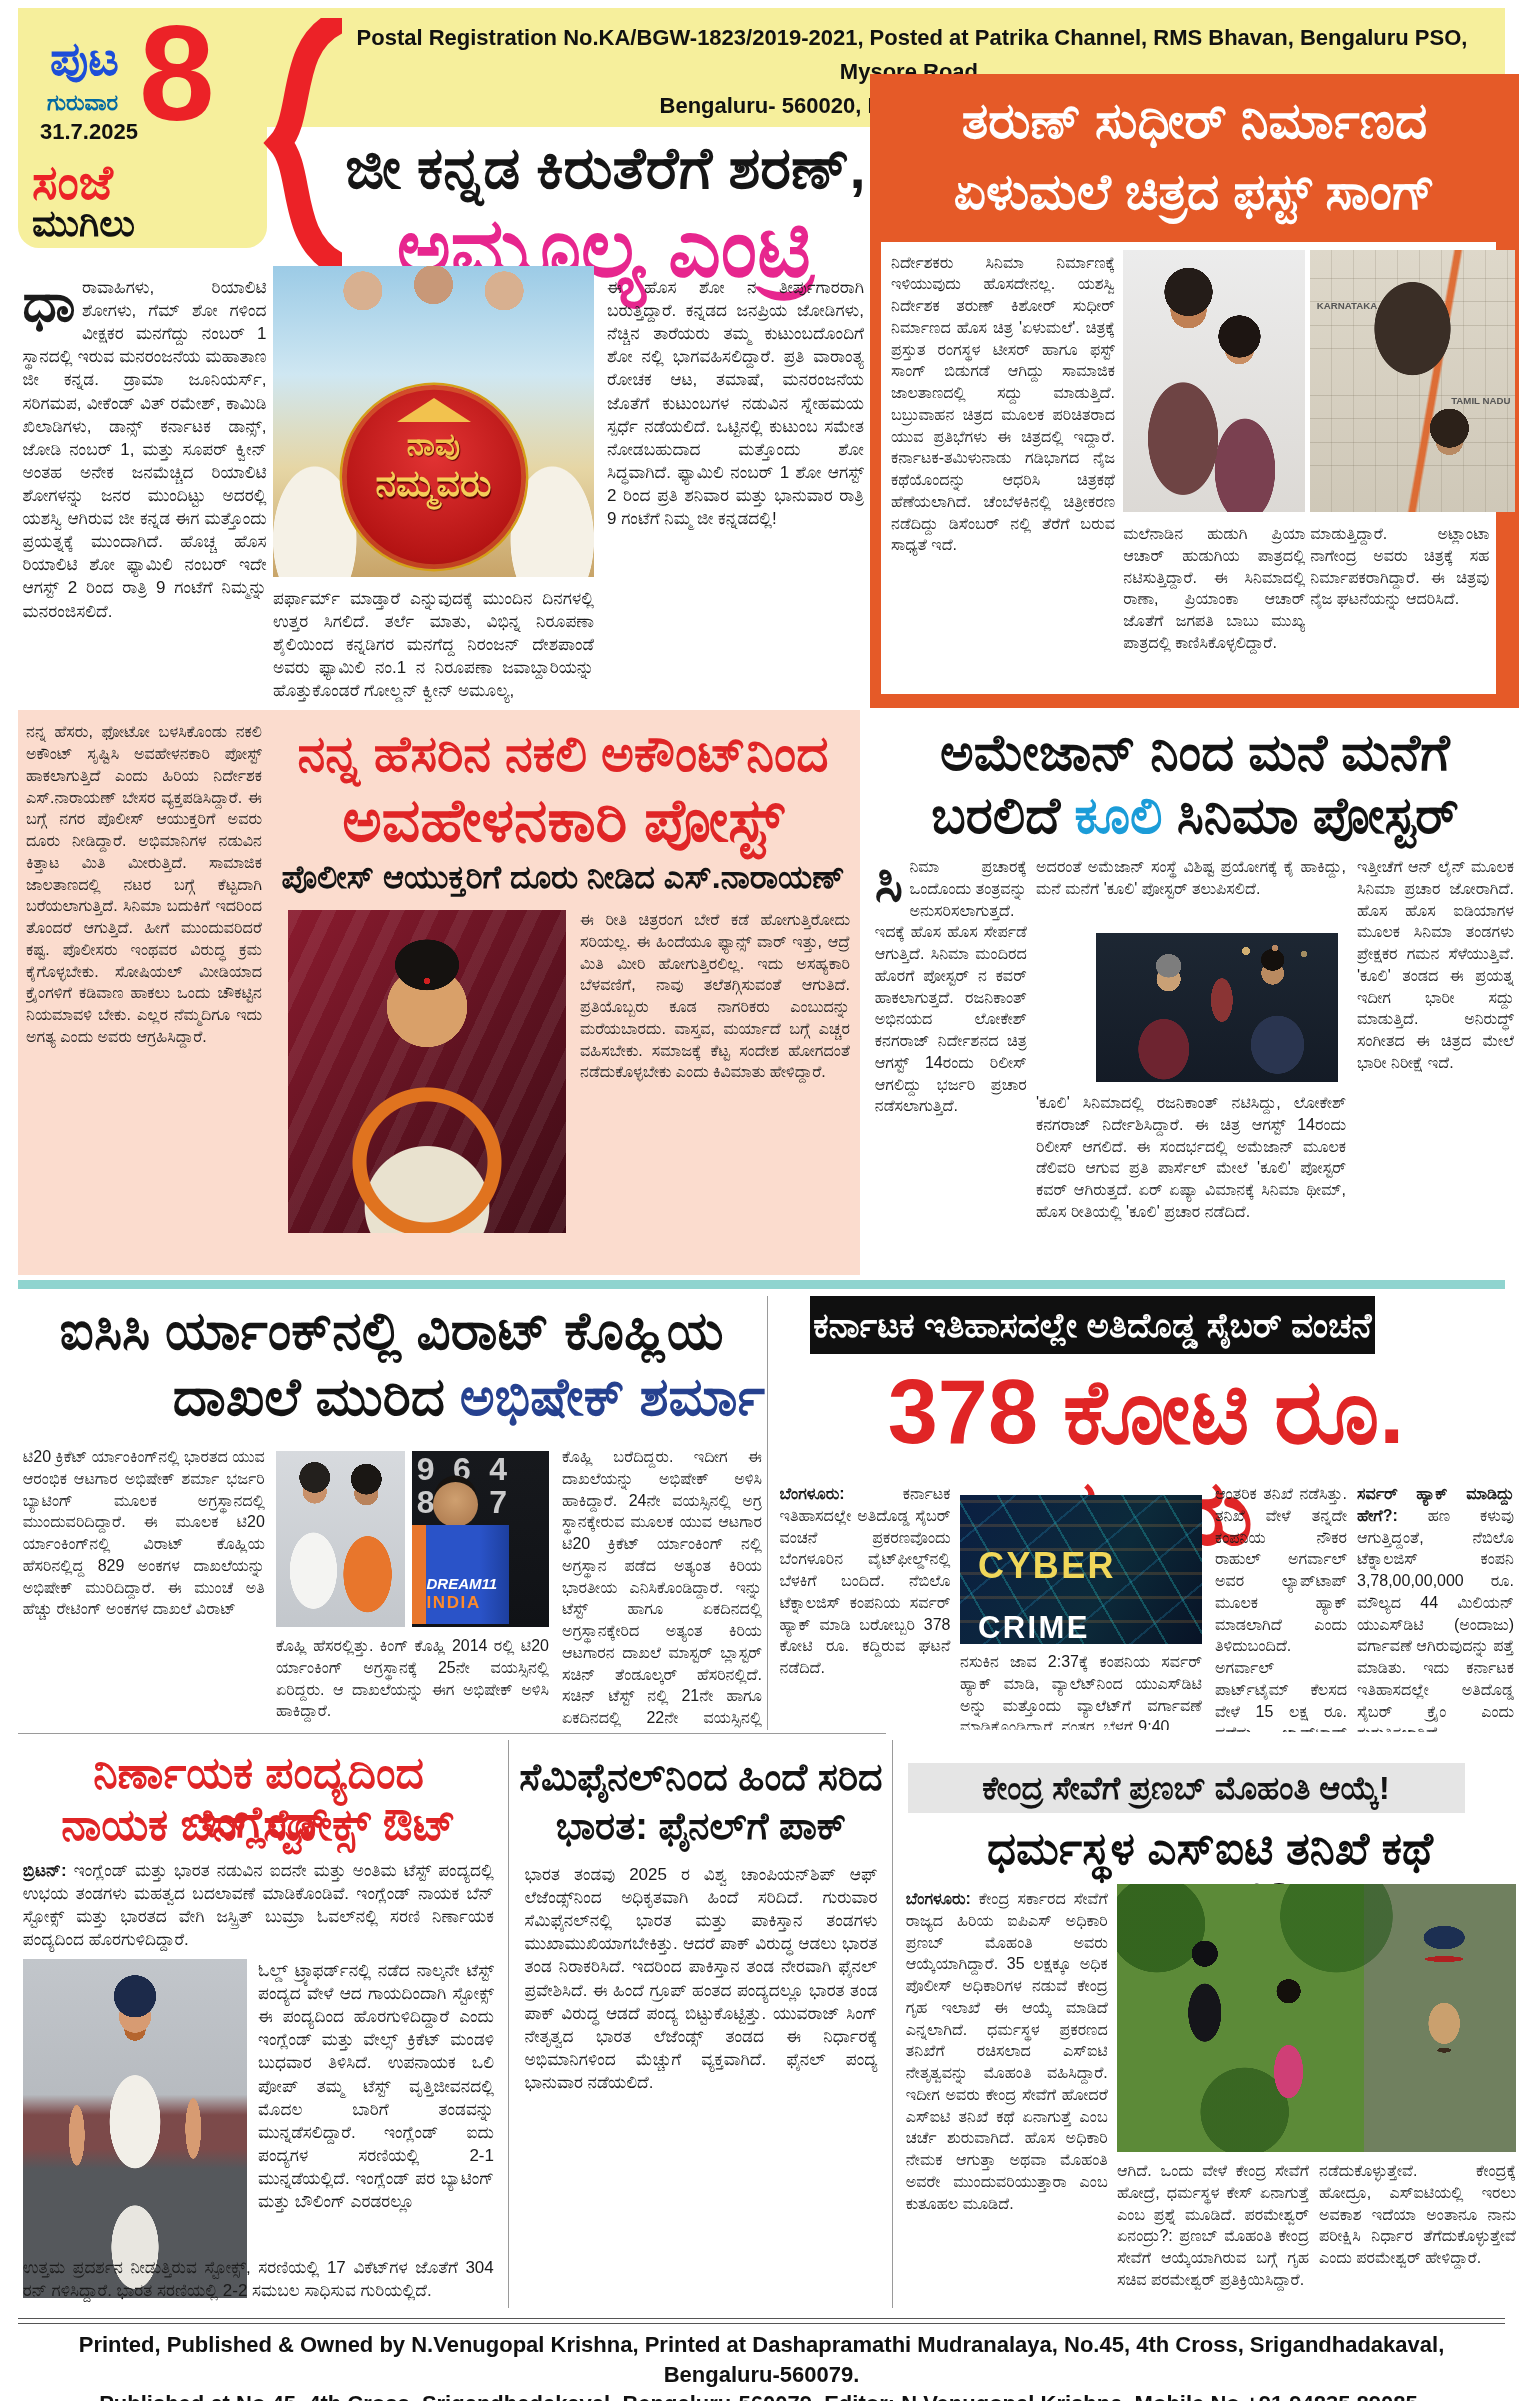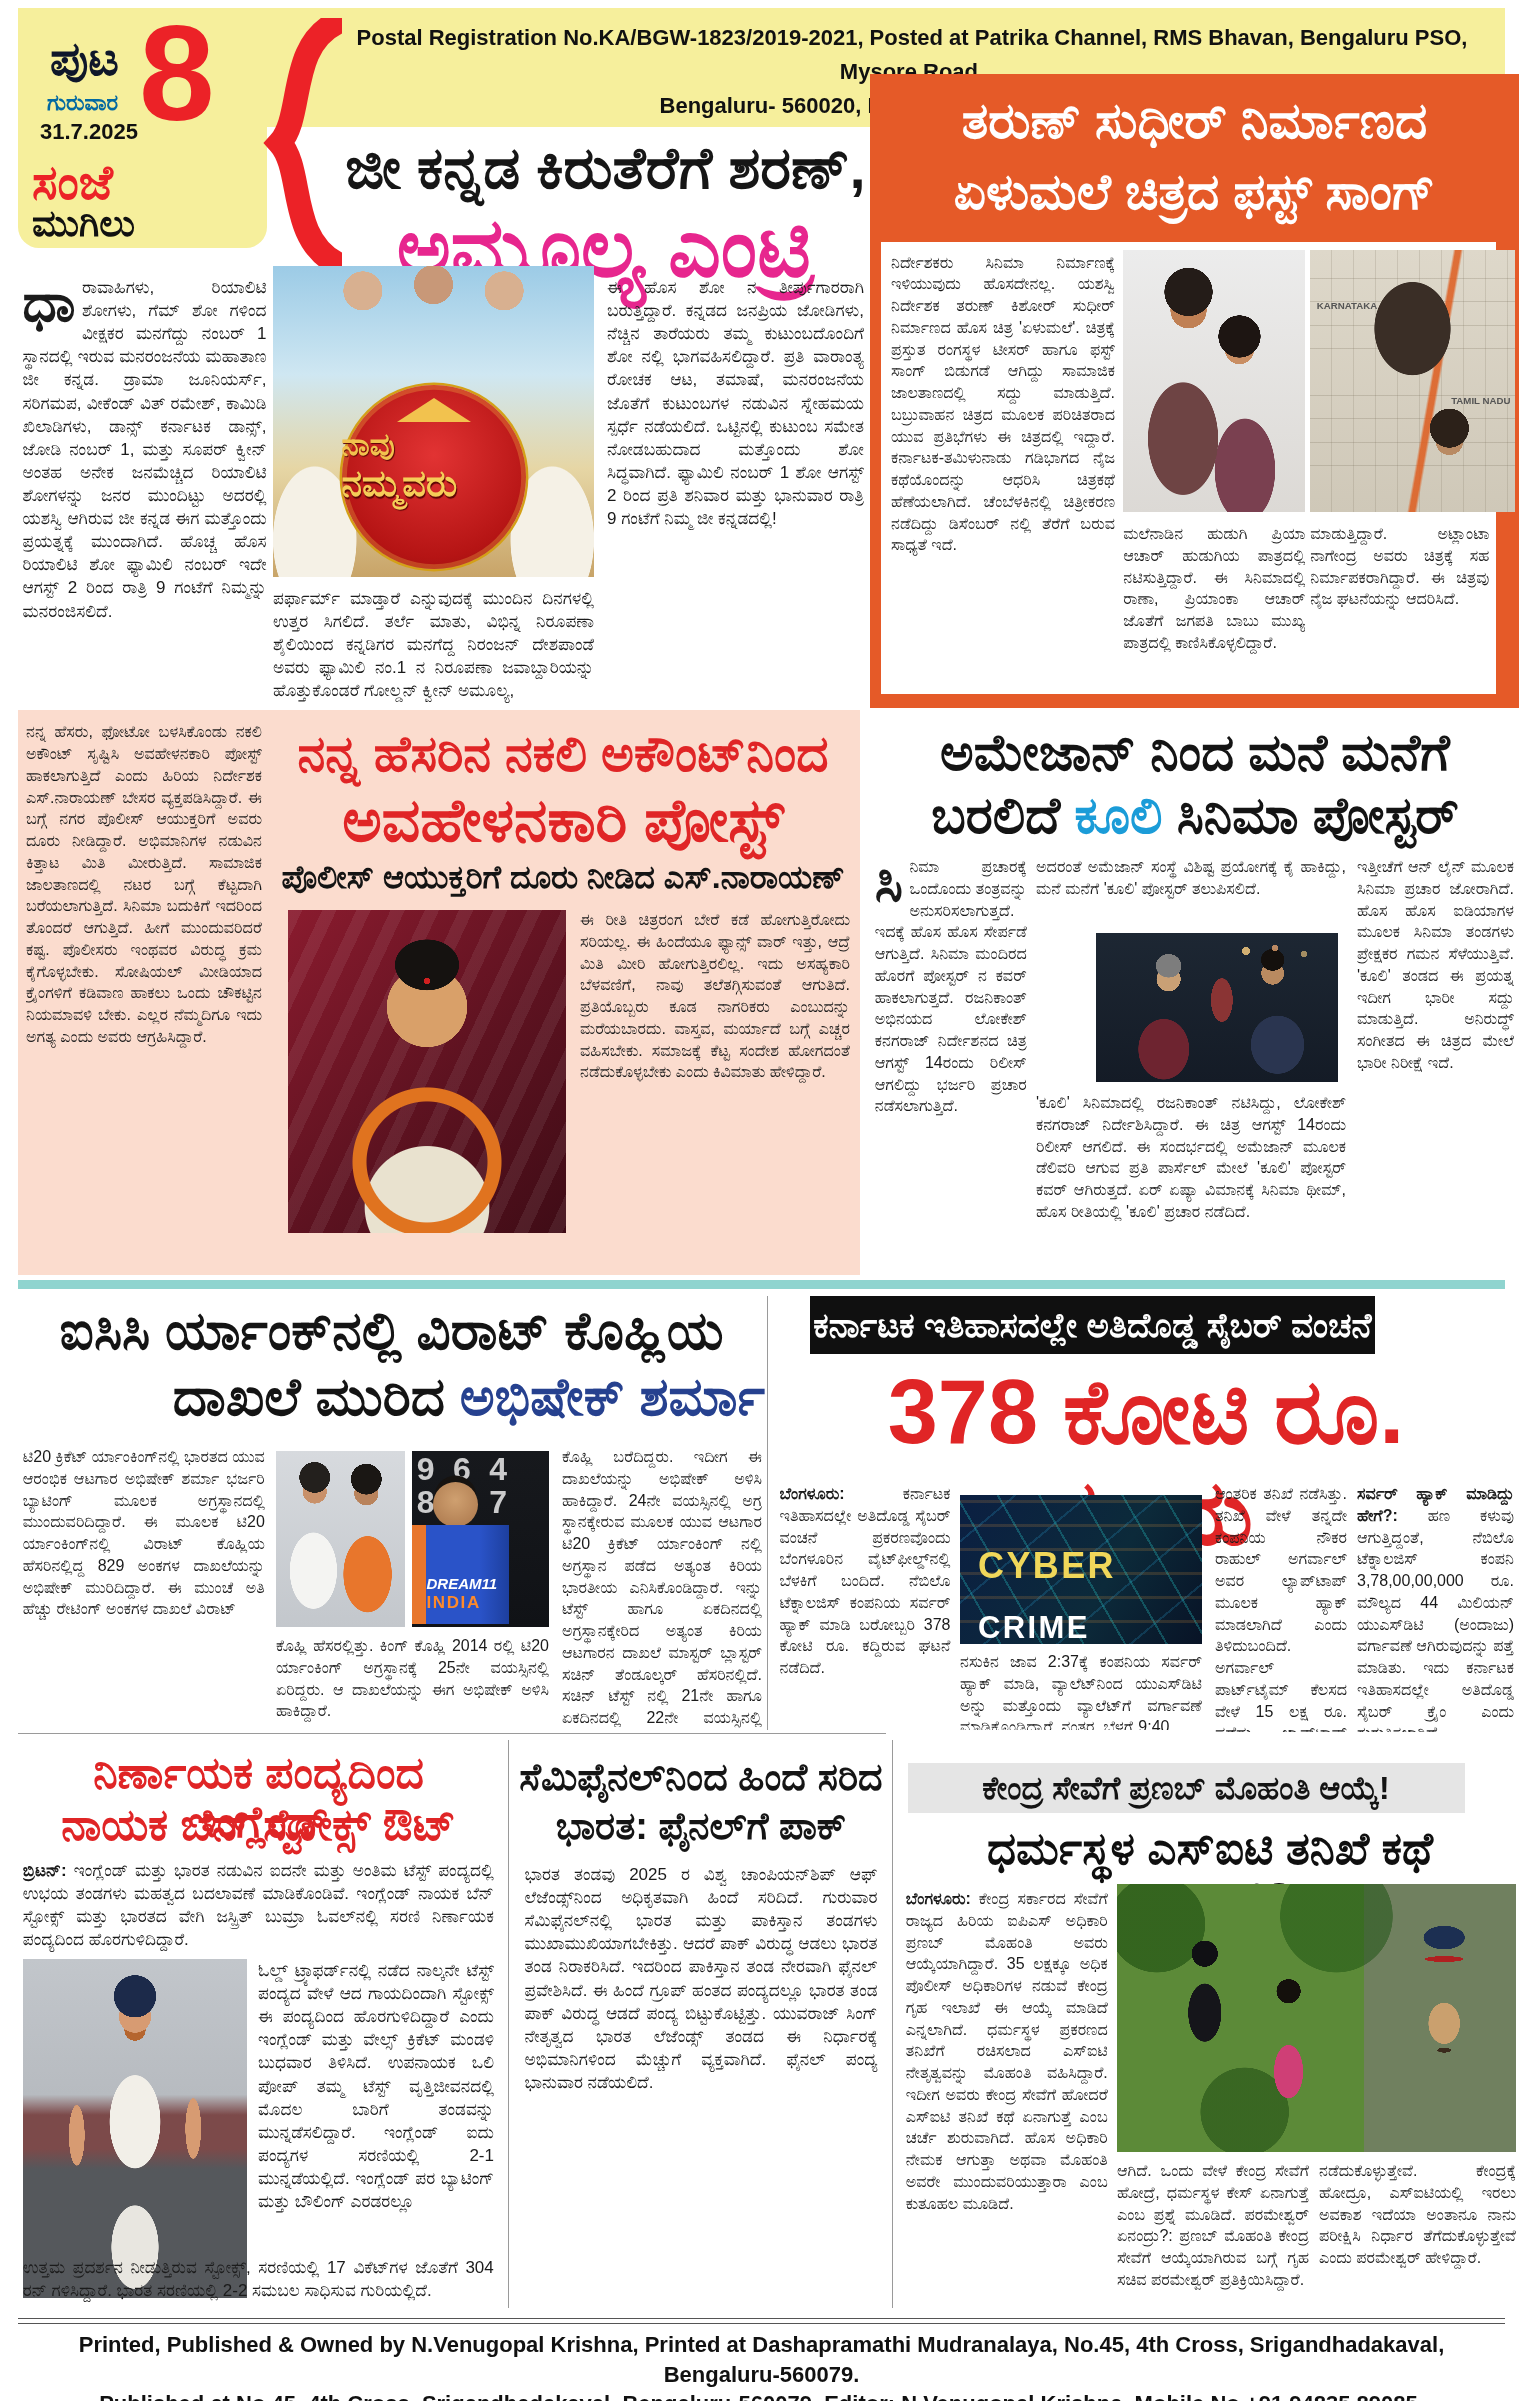--- a/index.html
+++ b/index.html
@@ -11,21 +11,21 @@
   .bold{font-weight:bold;}
   .center{text-align:center;}
   .hl{position:absolute;font-weight:bold;text-align:center;line-height:1.12;}
   .dropcap{float:left;font-size:53px;line-height:.9;font-weight:bold;padding:3.2px 6.5px 0 0;color:#1b1b1b;}
   .img{position:absolute;overflow:hidden;}
   
   .yellow{background:#F6EF9C;}
   
   .zee-logo{position:absolute;left:50%;top:119px;transform:translateX(-50%);width:184px;height:184px;
     border-radius:50%;background:radial-gradient(circle at 50% 38%,#e23333 0%,#b51414 70%,#8f0d0d 100%);
-    box-shadow:0 0 0 2.4px #d4a017, inset 0 0 0 4.8px rgba(255,215,80,.25);text-align:left;}
+    box-shadow:0 0 0 2.4px #d4a017, inset 0 0 0 4.8px rgba(255,215,80,.25);text-align:center;}
   .zee-logo::before{content:"";position:absolute;left:50%;top:13px;transform:translateX(-50%);
     width:0;height:0;border-left:37px solid transparent;border-right:37px solid transparent;
     border-bottom:24px solid #f2c24e;}
   .logo-t1{margin-top:42px;font-size:31px;font-weight:bold;color:#f2c24e;text-shadow:0.8px 0.8px 0.8px #5e0505;}
   .logo-t2{font-size:37px;font-weight:bold;color:#f5cd58;text-shadow:0.8px 1.6px 0.8px #5e0505;}
   
   .img-zee{background:
     radial-gradient(ellipse 69px 121px at 13% 88%, #f5f1e6 0 60%, rgba(0,0,0,0) 61%),
     radial-gradient(ellipse 69px 121px at 87% 88%, #f5f1e6 0 60%, rgba(0,0,0,0) 61%),
     radial-gradient(circle 19.4px at 28% 8%, #d8b090 0 100%, rgba(0,0,0,0) 101%),
@@ -119,21 +119,21 @@
   .footer-line{font-weight:bold;font-size:22px;color:#111;text-align:center;line-height:1.35;}
 </style>
 </head>
 <body>
 
 <div id="page">
 
   <div class="abs yellow" style="left:18px;top:8px;width:1487px;height:119px;border-radius:0 0 21px 0;"></div>
   <div class="abs yellow" style="left:18px;top:8px;width:249px;height:240px;border-radius:0 0 21px 21px;"></div>
 
-  <div class="abs bold" style="left:50px;top:31px;font-size:47px;color:#0f172a;">ಪುಟ</div>
+  <div class="abs bold" style="left:50px;top:31px;font-size:47px;color:#1d4ed8;">ಪುಟ</div>
   <div class="abs bold" style="left:139px;top:4.8px;font-size:136px;line-height:1;color:#EC2227;">8</div>
   <div class="abs bold" style="left:47px;top:90px;font-size:22px;color:#0369a1;">ಗುರುವಾರ</div>
   <div class="abs bold" style="left:40px;top:119px;font-size:22px;color:#111;">31.7.2025</div>
   <div class="abs bold" style="left:32px;top:155px;font-size:48px;color:#EC2227;">ಸಂಜೆ</div>
   <div class="abs bold" style="left:32px;top:203px;font-size:37px;color:#111;">ಮುಗಿಲು</div>
 
   <div class="abs bold center" style="left:355px;top:21px;width:1114px;font-size:22px;color:#111;line-height:1.55;">
     <div>Postal Registration No.KA/BGW-1823/2019-2021, Posted at Patrika Channel, RMS Bhavan, Bengaluru PSO, Mysore Road,</div>
     <div>Bengaluru- 560020, RNI No.KARKAN/2002/08054</div>
   </div>

